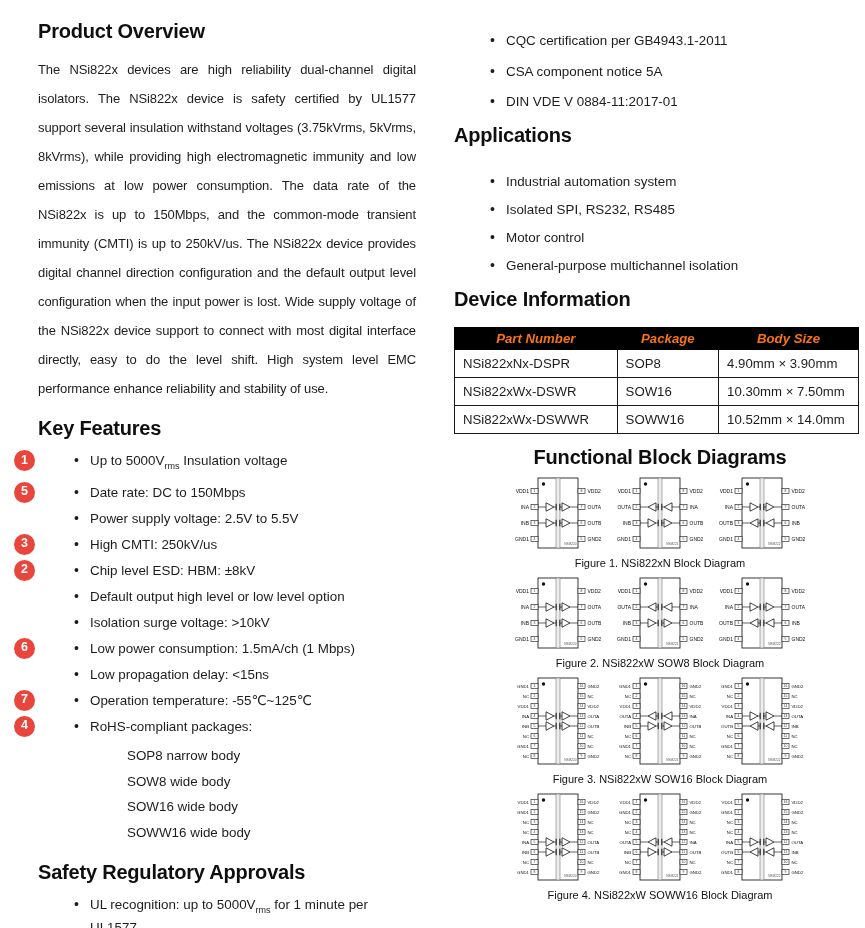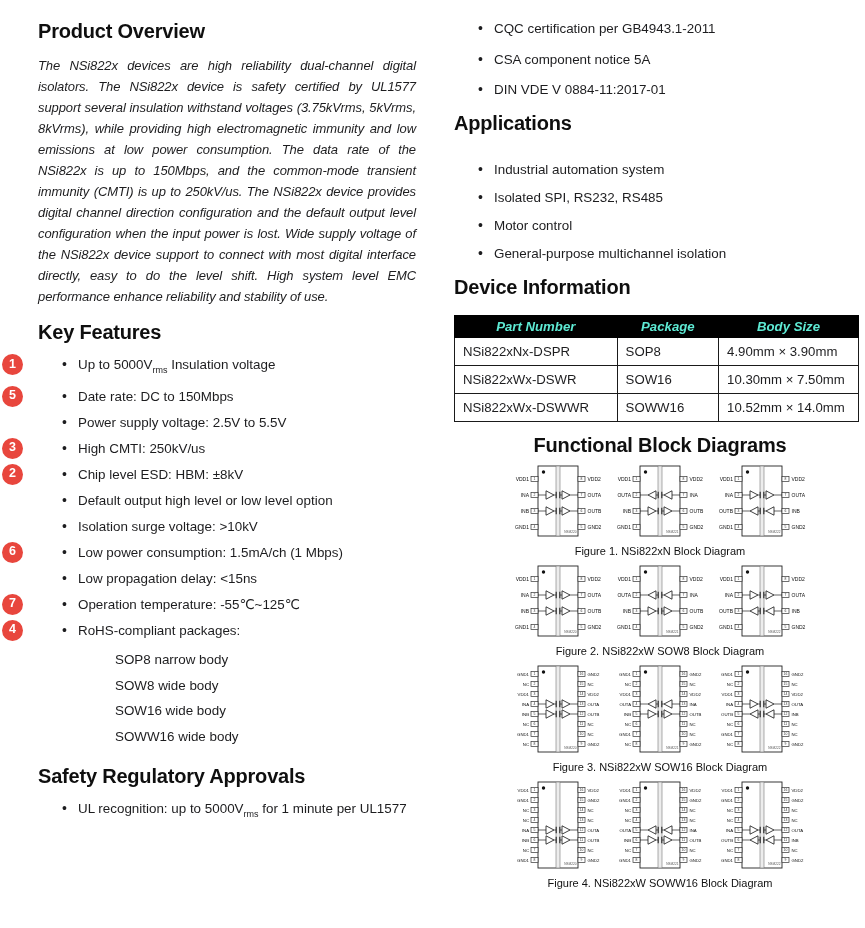--- a/index.html
+++ b/index.html
@@ -10,23 +10,23 @@
   *{box-sizing:border-box;}
   html,body{margin:0;padding:0;}
   body{
     width:865px;height:928px;background:#ffffff;overflow:hidden;
     font-family:"Liberation Sans","DejaVu Sans",sans-serif;color:var(--ink);
   }
   .page{display:flex;padding:20px 0 0 38px;gap:12px;}
   .col-left{width:378px;flex:none;}
   .col-right{width:412px;flex:none;margin-left:26px;}
   h2{font-size:20px;font-weight:700;color:var(--head);margin:0 0 12px;letter-spacing:-0.2px;}
-  .overview{font-size:13px;line-height:21px;text-align:justify;margin:0 0 14px;letter-spacing:-0.1px;font-style:italic;}
+  .overview{font-size:13px;line-height:29px;text-align:justify;margin:0 0 14px;letter-spacing:-0.1px;}
   
-  ul.blist{list-style:none;margin:0;padding:0 0 0 24px;}
+  ul.blist{list-style:none;margin:12px;padding:0 0 0 24px;}
   ul.blist li{position:relative;display:flex;font-size:13.4px;line-height:17.5px;}
   .bullet{width:16px;flex:none;font-size:14px;}
   .bullet:before{content:"\2022";}
   .ftext{flex:1;}
   .ftext.just{text-align:justify;}
   .sub{font-size:9px;vertical-align:sub;}
   
   #key-features-list li{margin-bottom:8.5px;}
   .badge{
     position:absolute;left:-60px;top:-2px;width:21px;height:21px;border-radius:50%;
@@ -40,21 +40,21 @@
   #applications-list li{margin-bottom:10.5px;}
   #safety-list li{margin-bottom:0;}
   .sec-apps h2{margin:12px 0 26px;}
   .sec-dev h2{margin:14px 0 16px;}
   .sec-fbd h2{margin:12px 8px 6px;text-align:center;}
   .sec-safety h2{margin-top:16px;margin-bottom:12px;}
   .sec-kf h2{margin-top:2px;}
   
   table.dev{border-collapse:collapse;width:405px;font-size:13.2px;}
   table.dev th{
-    background:#000;color:#5eead4;font-style:italic;font-weight:700;
+    background:#000;color:#f97316;font-style:italic;font-weight:700;
     text-align:center;padding:3px 6px;border:1px solid #000;
   }
   table.dev td{border:1px solid #1a1a1a;padding:6px 8px;white-space:nowrap;}
   table.dev col.c1{width:163px;} table.dev col.c2{width:102px;} table.dev col.c3{width:140px;}
   
   .figure{margin-bottom:4px;}
   .fig-chips{display:flex;justify-content:center;align-items:flex-end;gap:6px;}
   .fig-caption{text-align:center;font-size:11px;font-weight:500;color:#111;margin:2px 0 6px;}
 </style>
 </head>

